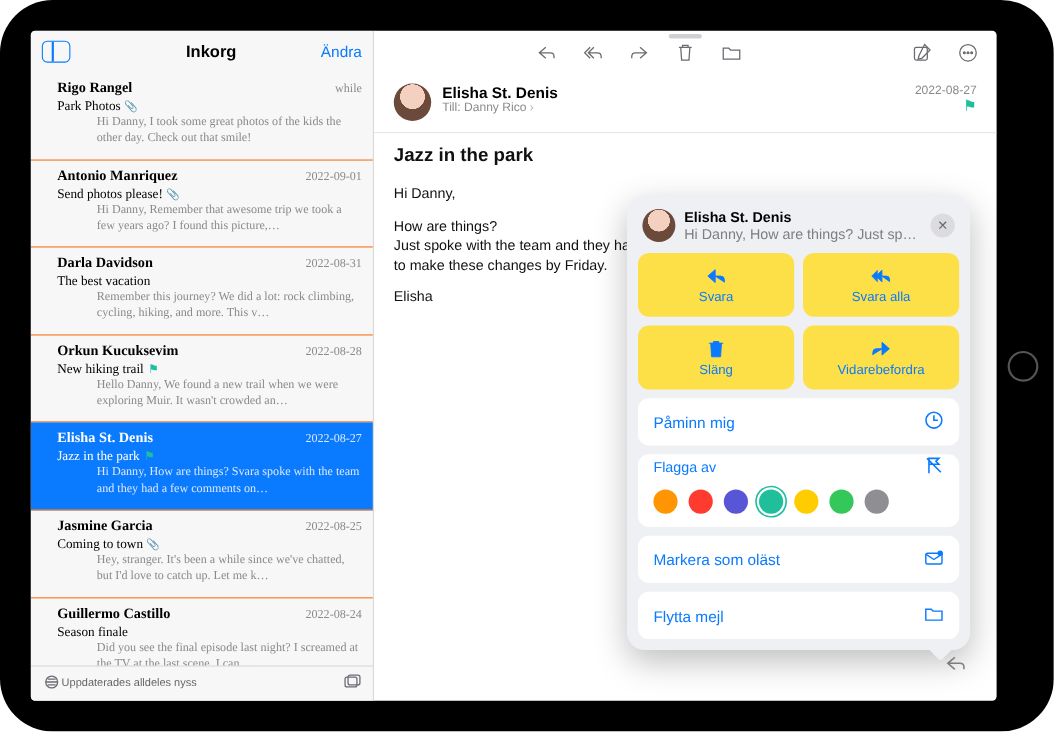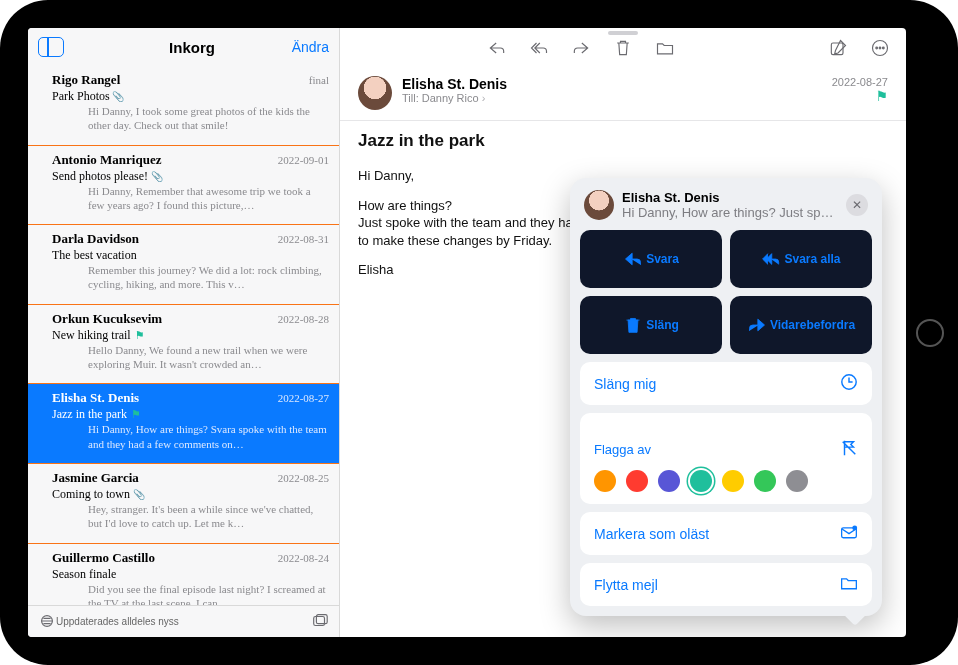--- a/index.html
+++ b/index.html
@@ -56,26 +56,26 @@
   .popover::after { content:""; position:absolute; bottom:-7px; right:20px; width:14px; height:14px; background:#eef0f3; transform:rotate(45deg); border-bottom-right-radius:3px;}
   .reply-corner { position:absolute; right:26px; bottom:18px; }
   .reply-corner svg { width:22px; height:22px; stroke:#8a8a90; fill:none; stroke-width:1.6;}
   .pv-head { display:flex; align-items:center; gap:8px; padding:2px 4px 10px; }
   .pv-avatar { width:30px;height:30px;border-radius:50%; background:radial-gradient(circle at 50% 35%, #f3d0c0 40%, #6b4a3b 41%);}
   .pv-ht { flex:1; min-width:0;}
   .pv-from { font-weight:600; font-size:13px;}
   .pv-prev { font-size:13px; color:#7d7d82; white-space:nowrap; overflow:hidden; text-overflow:ellipsis;}
   .pv-close { width:22px;height:22px;border-radius:50%;background:#dcdce0; color:#6b6b70; display:flex;align-items:center;justify-content:center; font-size:12px;}
   .pv-grid { display:grid; grid-template-columns:1fr 1fr; gap:8px; }
-  .pv-btn { background:#0f172a; border-radius:10px; height:58px; display:flex; flex-direction:row; align-items:center; justify-content:center; gap:3px; color:#0a7aff; font-size:12px;font-weight:bold;}
+  .pv-btn { background:#fde047; border-radius:10px; height:58px; display:flex; flex-direction:column; align-items:center; justify-content:center; gap:3px; color:#0a7aff; font-size:12px;}
   .pv-btn svg{width:20px;height:18px;stroke:#0a7aff;fill:#0a7aff;}
   .pv-row { background:#fff; border-radius:10px; margin-top:8px; padding:11px 14px; display:flex; align-items:center; color:#0a7aff; font-size:14px;}
   .pv-row .ricon{ margin-left:auto; }
   .pv-row .ricon svg{width:18px;height:18px;stroke:#0a7aff;fill:none;stroke-width:1.6;}
-  .pv-flagrow { background:#fff; border-radius:10px; margin-top:8px; padding:26px 14px 12px; color:#0a7aff;}
+  .pv-flagrow { background:#fff; border-radius:10px; margin-top:8px; padding:1px 14px 12px; color:#0a7aff;}
   .pv-flagrow .top{display:flex;align-items:center;}
   .pv-flagrow .top .ricon{margin-left:auto;}
   .pv-flagrow .top .ricon svg{width:18px;height:18px;stroke:#0a7aff;fill:none;stroke-width:1.6;}
   .dots { display:flex; gap:10px; margin-top:10px; }
   .dot { width:22px;height:22px;border-radius:50%; }
   .dot.sel { box-shadow:0 0 0 2px #fff, 0 0 0 3.5px #1fbf9c; }
   .sb-foot-icon svg{width:18px;height:16px;stroke:#6b6b70;fill:none;stroke-width:1.3;}
 </style>
 </head>
 <body>
@@ -88,21 +88,21 @@
       <div class="sidebar">
         <div class="sb-header">
           <span class="sb-toggle"></span>
           <span class="sb-title">Inkorg</span>
           <span class="sb-edit">Ändra</span>
         </div>
         <div class="msg-list" id="msg-list">
             <div class="msg-item">
               <div class="msg-row1">
                 <span class="msg-sender">Rigo Rangel</span>
-                <span class="msg-date">final</span>
+                <span class="msg-date">while</span>
               </div>
               <div class="msg-subject">Park Photos<span class="attach">📎</span></div>
               <div class="msg-preview">Hi Danny, I took some great photos of the kids the other day. Check out that smile!</div>
             </div>
             <div class="msg-item">
               <div class="msg-row1">
                 <span class="msg-sender">Antonio Manriquez</span>
                 <span class="msg-date">2022-09-01</span>
               </div>
               <div class="msg-subject">Send photos please!<span class="attach">📎</span></div>
@@ -270,21 +270,21 @@
               <span>Släng</span>
             </div>
             <div class="pv-btn">
               <svg viewBox="0 0 24 18">
                   <path d="M13 2 L21 9 L13 16 Z M14 9 H7 Q3 9 3 13 V16" stroke="#0a7aff" fill="#0a7aff"></path>
                 </svg>
               <span>Vidarebefordra</span>
             </div>
           </div>
           <div class="pv-row">
-            <span>Släng mig</span>
+            <span>Påminn mig</span>
             <span class="ricon"><svg viewBox="0 0 20 20">
                   <circle cx="10" cy="10" r="8"></circle>
                   <path d="M10 5 V10 H14"></path>
                 </svg></span>
           </div>
           <div class="pv-flagrow">
             <div class="top">
               <span>Flagga av</span>
               <span class="ricon"><svg viewBox="0 0 20 20">
                     <path d="M5 2 V18 M5 3 H15 L12 6 L15 9 H5 M3 3 L17 17"></path>

